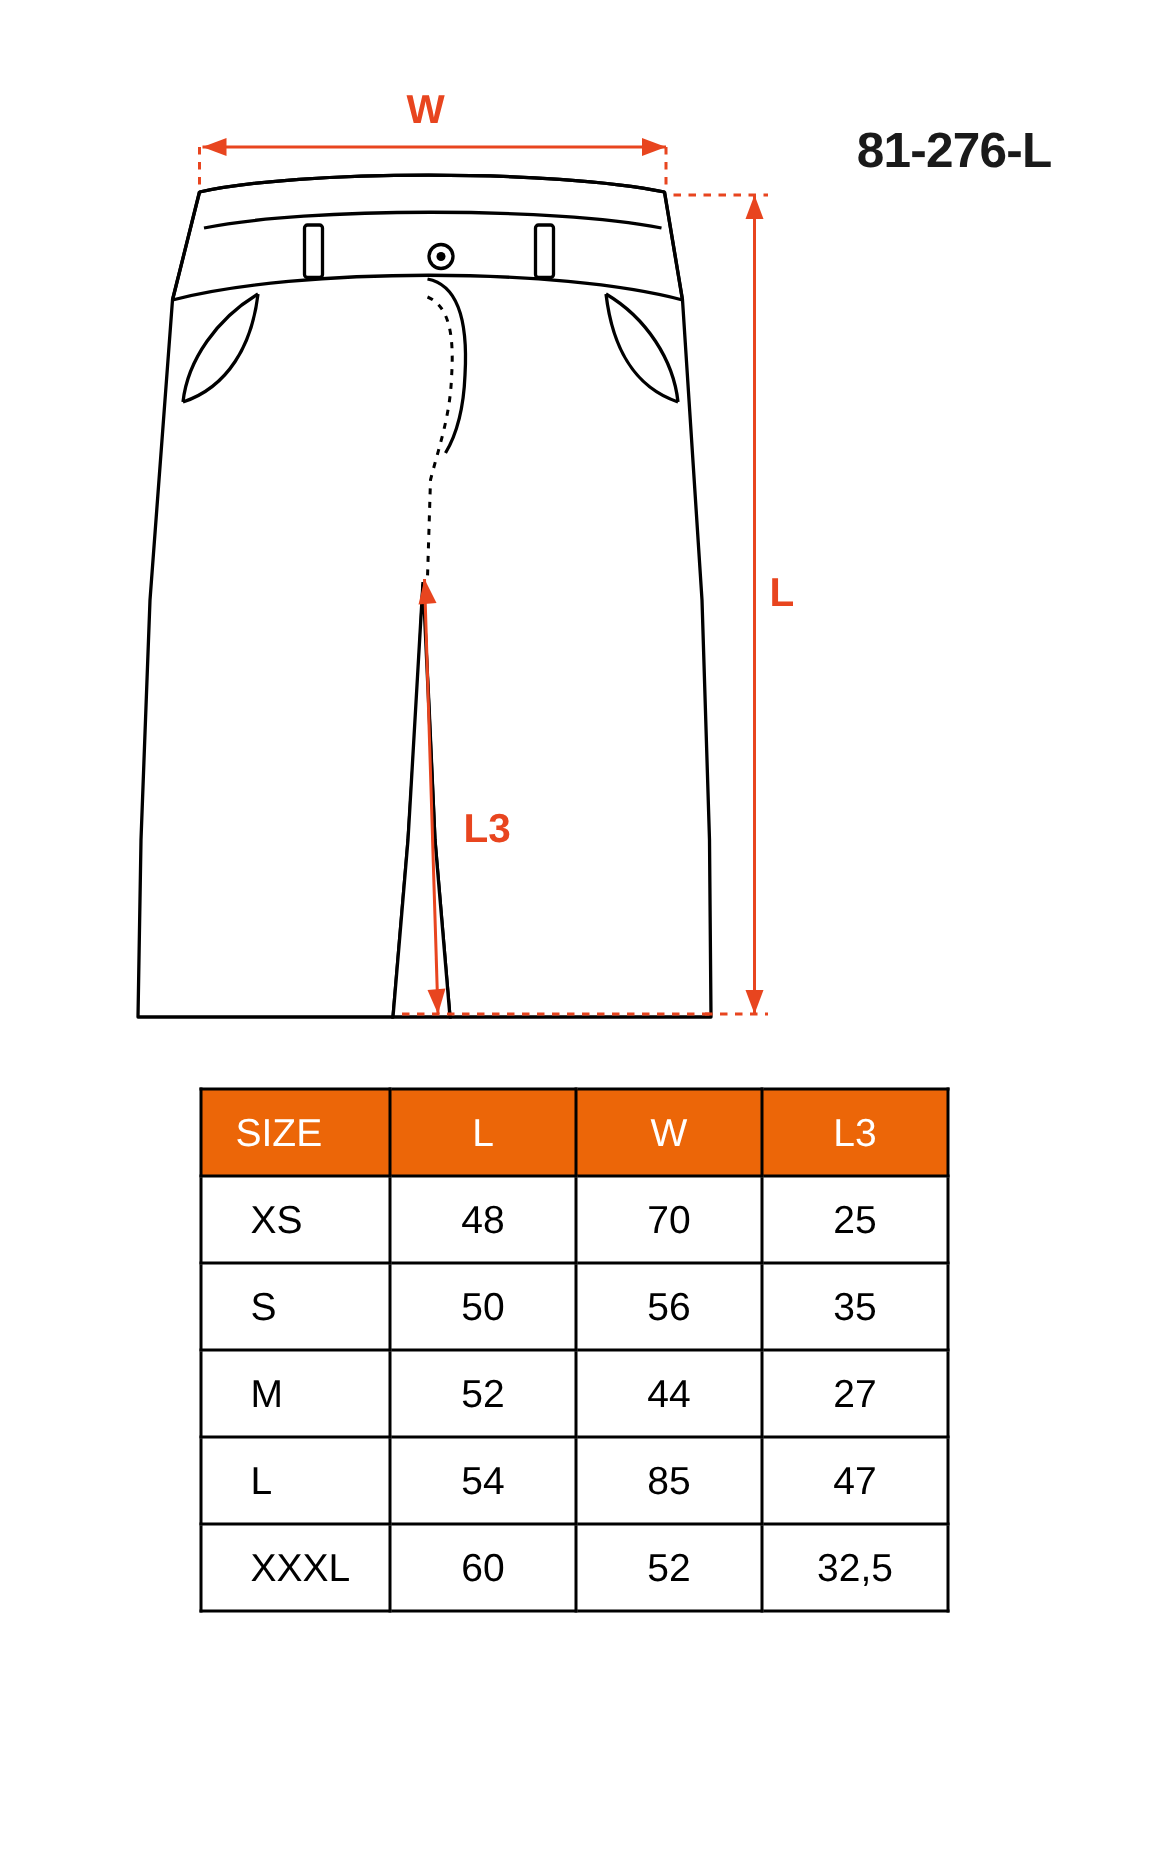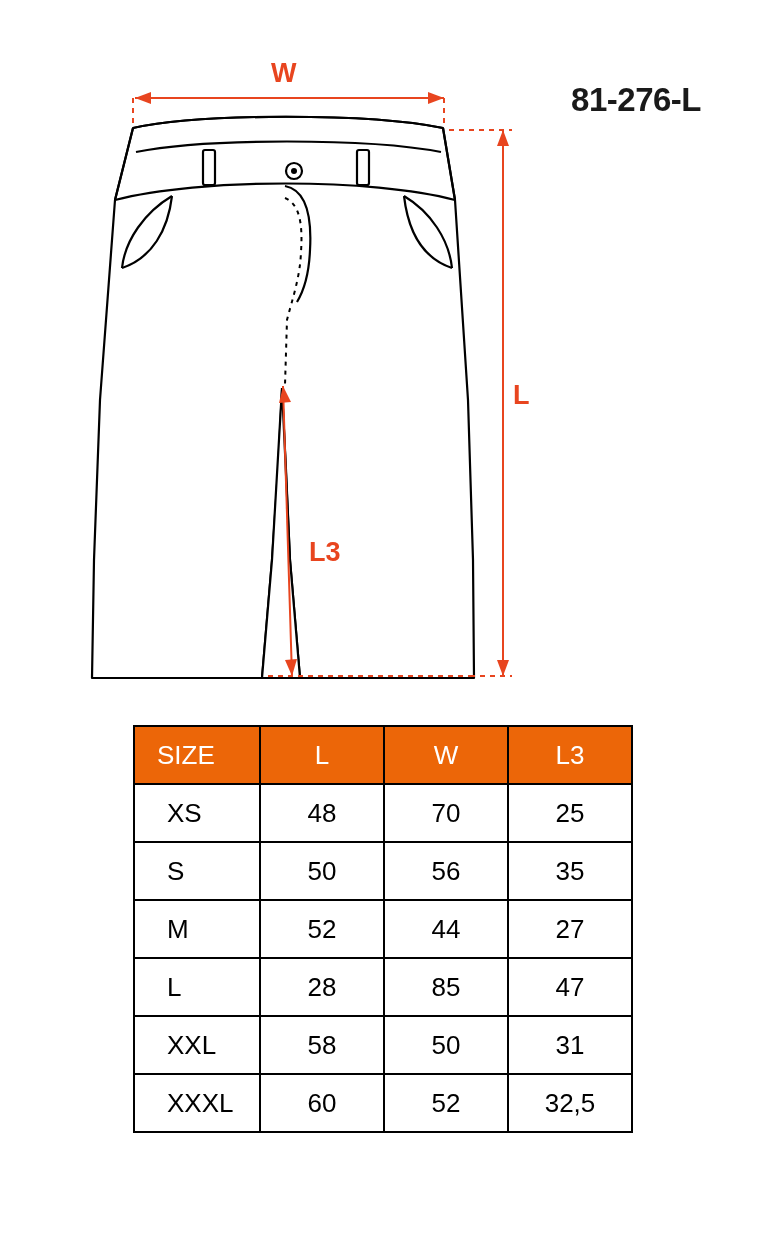--- a/index.html
+++ b/index.html
@@ -204,29 +204,23 @@
       <td class="col-num">35</td>
     </tr>
     <tr>
       <td class="col-size">M</td>
       <td class="col-num">52</td>
       <td class="col-num">44</td>
       <td class="col-num">27</td>
     </tr>
     <tr>
       <td class="col-size">L</td>
-      <td class="col-num">28</td>
+      <td class="col-num">54</td>
       <td class="col-num">85</td>
       <td class="col-num">47</td>
-    </tr>
-    <tr>
-      <td class="col-size">XXL</td>
-      <td class="col-num">58</td>
-      <td class="col-num">50</td>
-      <td class="col-num">31</td>
     </tr>
     <tr>
       <td class="col-size">XXXL</td>
       <td class="col-num">60</td>
       <td class="col-num">52</td>
       <td class="col-num">32,5</td>
     </tr>
   </tbody>
 </table>
 

